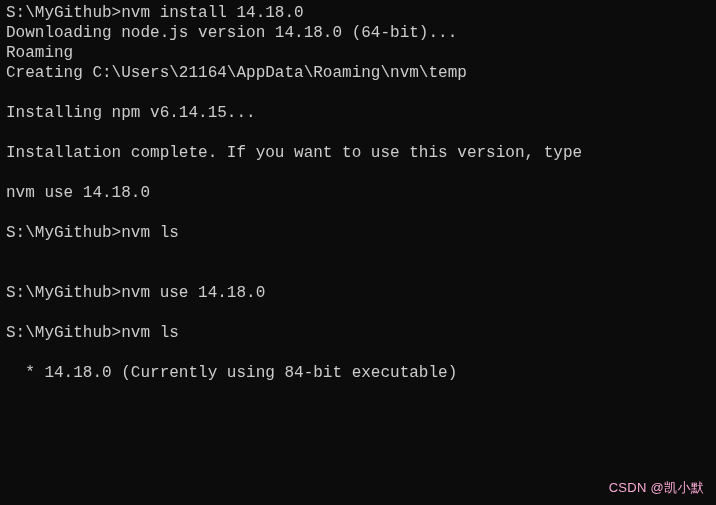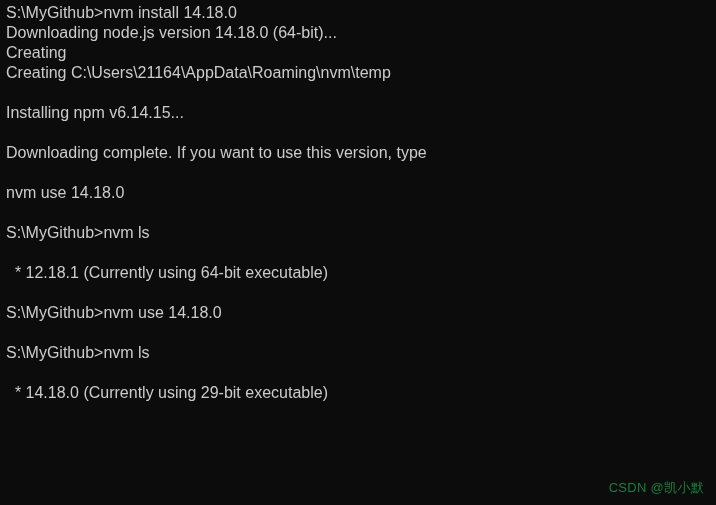--- a/index.html
+++ b/index.html
@@ -11,63 +11,62 @@
   #terminal {
     position: relative;
     width: 716px;
     height: 505px;
     background: #0c0c0c;
     overflow: hidden;
     box-sizing: border-box;
     padding: 3px 0 0 2px;
   }
   .console-line {
-    font-family: Liberation Sans, sans-serif;
+    font-family: Liberation Mono, monospace;
     font-size: 16px;
     line-height: 20px;
     height: 20px;
     color: #cccccc;
     white-space: pre;
     letter-spacing: 0px;
     padding-left: 4px;
   }
   .console-line.blank {
     color: transparent;
   }
   #watermark {
     position: absolute;
     right: 12px;
     bottom: 8px;
     font-family: "Liberation Sans", "DejaVu Sans", sans-serif;
     font-size: 13px;
-    color: #15803d;
+    color: #f9a8d4;
     white-space: pre;
     letter-spacing: 0.3px;
   }
 </style>
 </head>
 <body>
 
 <div id="terminal">
   <div id="console-output">
       <div class="console-line">S:\MyGithub&gt;nvm install 14.18.0</div>
       <div class="console-line">Downloading node.js version 14.18.0 (64-bit)...</div>
-      <div class="console-line">Creating</div>
+      <div class="console-line">Roaming</div>
       <div class="console-line">Creating C:\Users\21164\AppData\Roaming\nvm\temp</div>
       <div class="console-line blank"> </div>
       <div class="console-line">Installing npm v6.14.15...</div>
       <div class="console-line blank"> </div>
-      <div class="console-line">Downloading complete. If you want to use this version, type</div>
+      <div class="console-line">Installation complete. If you want to use this version, type</div>
       <div class="console-line blank"> </div>
       <div class="console-line">nvm use 14.18.0</div>
       <div class="console-line blank"> </div>
       <div class="console-line">S:\MyGithub&gt;nvm ls</div>
       <div class="console-line blank"> </div>
-      <div class="console-line">  * 12.18.1 (Currently using 64-bit executable)</div>
       <div class="console-line blank"> </div>
       <div class="console-line">S:\MyGithub&gt;nvm use 14.18.0</div>
       <div class="console-line blank"> </div>
       <div class="console-line">S:\MyGithub&gt;nvm ls</div>
       <div class="console-line blank"> </div>
-      <div class="console-line">  * 14.18.0 (Currently using 29-bit executable)</div>
+      <div class="console-line">  * 14.18.0 (Currently using 84-bit executable)</div>
     </div>
   <div id="watermark">CSDN @凯小默</div>
 </div>
 
 </body></html>

